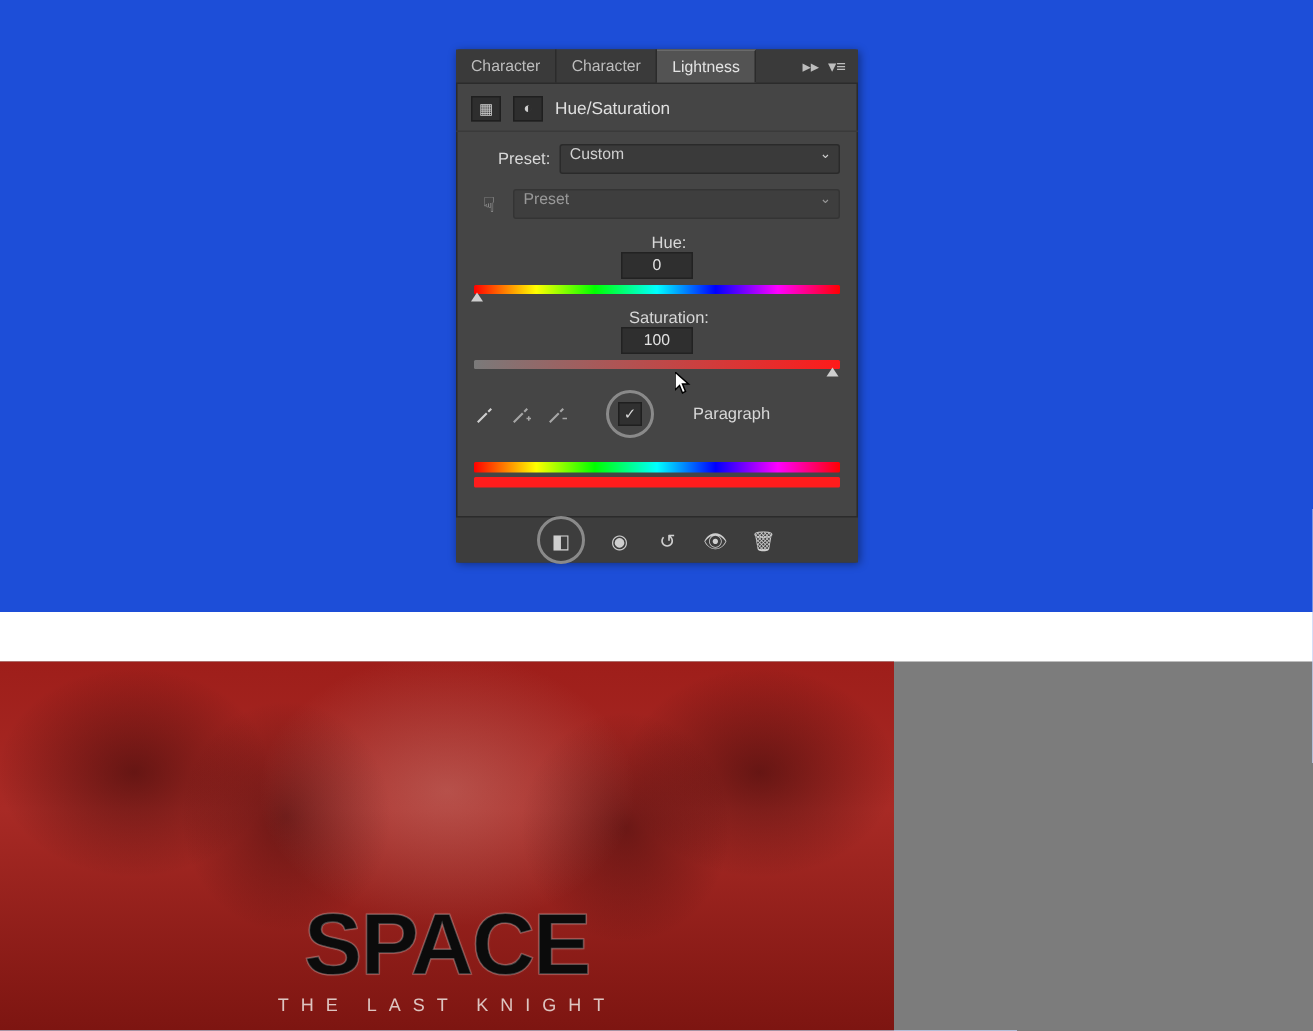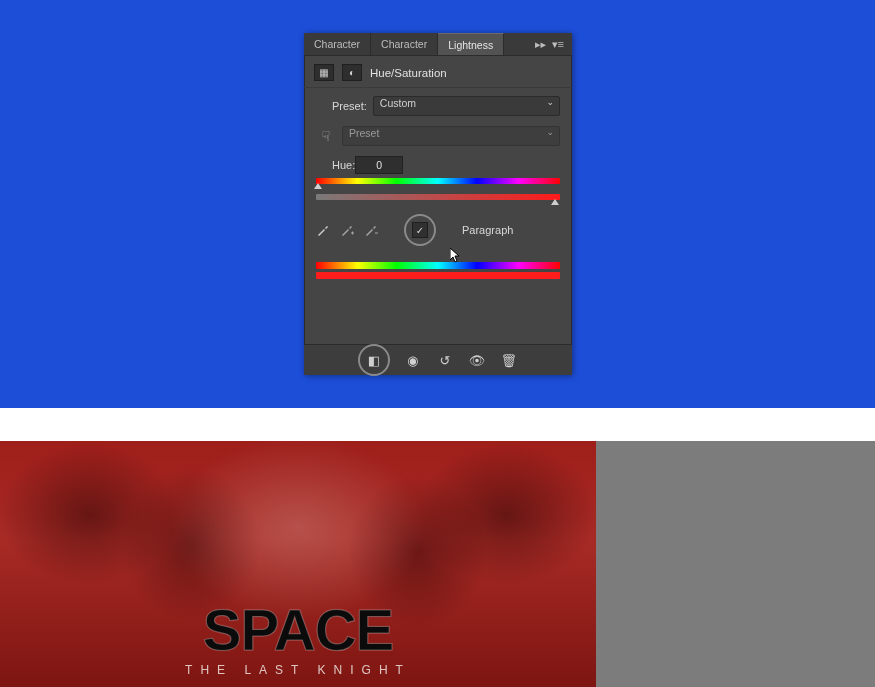--- a/index.html
+++ b/index.html
@@ -172,21 +172,21 @@
   width: 20px; height: 18px;
   display: flex;
   align-items: center; justify-content: center;
   color: #aaa;
   font-size: 14px;
 }
 
 .slider-group {
   display: flex; flex-direction: column; gap: 4px;
 }
-.slider-head { display: flex; justify-content: flex-start; align-items: center; }
+.slider-head { display: flex; justify-content: flex-start; align-items: center; flex-direction: column; }
 .value-box {
   width: 46px; height: 16px;
   background: #2f2f2f;
   border: 1px solid #222;
   color: #e2e2e2;
   font-size: 10.5px;
   text-align: center;
   line-height: 16px;
 }
 .track {
@@ -326,20 +326,24 @@
         <div class="slider-head">
           <div class="label">Hue:</div>
           <div class="value-box">0</div>
         </div>
         <div class="track hue">
           <div class="thumb" style="left:1%;"></div>
         </div>
       </div>
 
       <div class="slider-group">
+        <div class="slider-head">
+          <div class="label">Saturation:</div>
+          <div class="value-box">100</div>
+        </div>
         <div class="track sat">
           <div class="thumb" style="left:98%;"></div>
         </div>
       </div>
 
 
       <div class="tools-row">
         <div class="eyedropper">
           <svg viewBox="0 0 14 14" width="14" height="14">
               <path d="M2 12 L8 6 L9 7 L3 13 Z M9 5 L11 3 L12 4 L10 6 Z" fill="#cfcfcf"></path>

